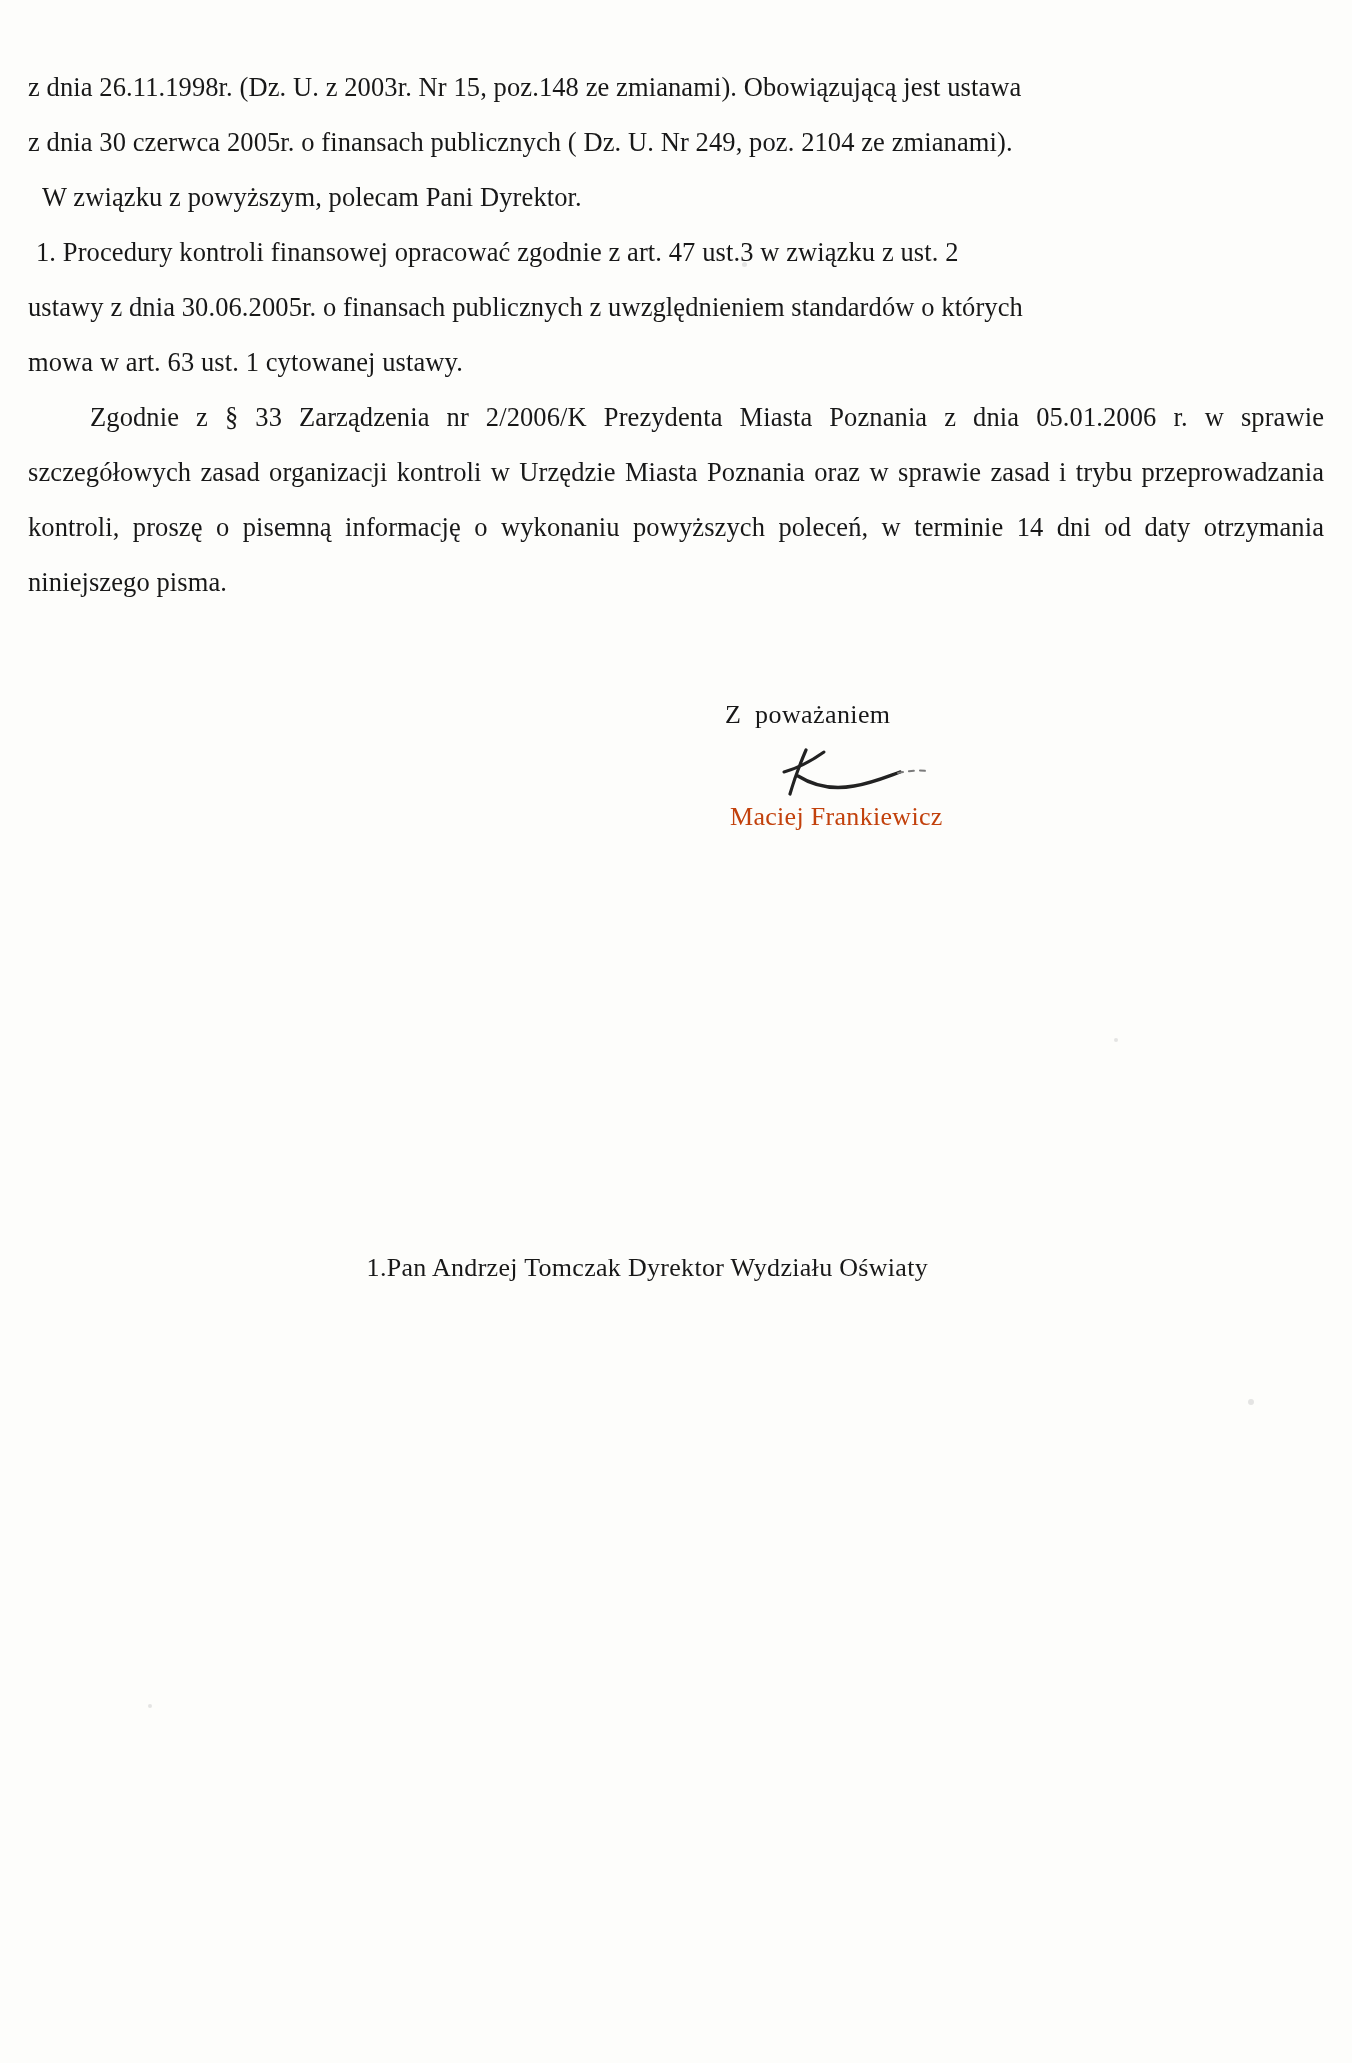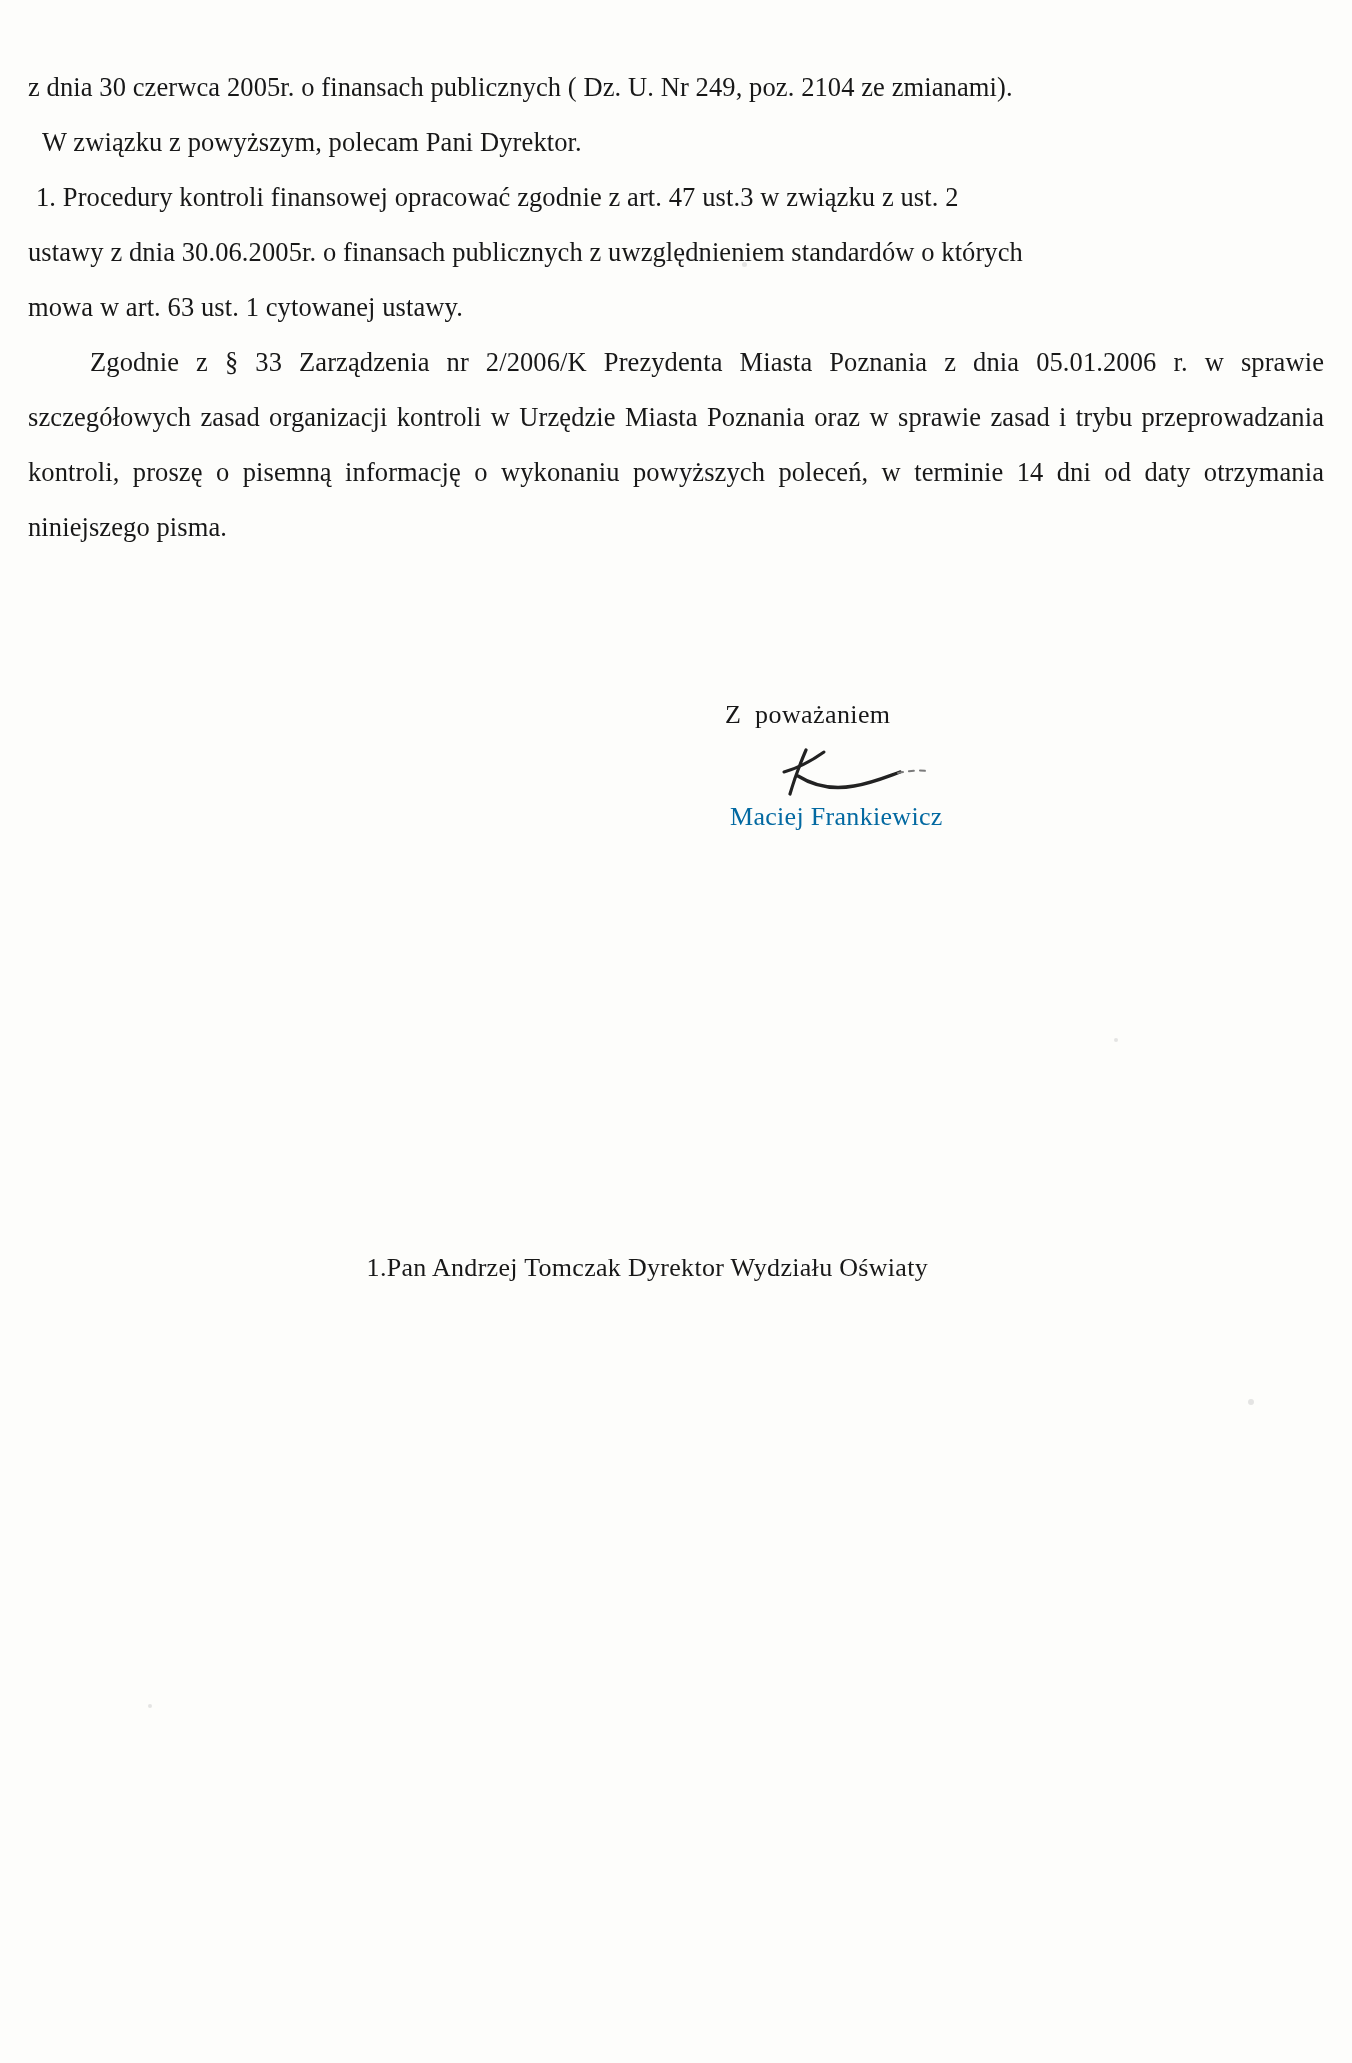--- a/index.html
+++ b/index.html
@@ -67,21 +67,21 @@
     top: 46px;
     width: 180px;
     height: 52px;
   }
   .sig-name {
     position: absolute;
     left: 730px;
     top: 102px;
     font-size: 26px;
     letter-spacing: 0.3px;
-    color: #0369a1;
+    color: #c2410c;
     text-align: right;
   }
   .cc-block {
     position: absolute;
     left: 28px;
     top: 1245px;
     width: 900px;
   }
   .cc-title {
     font-size: 26px;
@@ -112,20 +112,21 @@
 <div class="page">
 
   <div class="speck" style="left:742px; top:262px; width:5px; height:5px;"></div>
   <div class="speck" style="left:1114px; top:1038px; width:4px; height:4px;"></div>
   <div class="speck" style="left:1248px; top:1399px; width:6px; height:6px;"></div>
   <div class="speck" style="left:148px; top:1704px; width:4px; height:4px;"></div>
 
   <div class="content">
 
     <div class="body-block">
+      <p class="line nojust">z dnia 26.11.1998r. (Dz. U. z 2003r. Nr 15, poz.148 ze zmianami). Obowiązującą jest  ustawa</p>
       <p class="line nojust">z dnia 30 czerwca 2005r. o finansach publicznych ( Dz. U. Nr 249, poz. 2104 ze zmianami).</p>
       <p class="line nojust" style="padding-left:14px;">W związku z powyższym,  polecam Pani  Dyrektor.</p>
       <p class="line nojust" style="padding-left:8px;">1.  Procedury kontroli finansowej   opracować zgodnie z art.  47 ust.3  w  związku z   ust. 2</p>
       <p class="line nojust">ustawy z dnia 30.06.2005r. o finansach publicznych z uwzględnieniem standardów o których</p>
       <p class="line nojust">mowa w art. 63 ust. 1 cytowanej ustawy.</p>
       <p class="line indent">Zgodnie z § 33 Zarządzenia nr 2/2006/K Prezydenta Miasta Poznania z dnia 05.01.2006 r. w sprawie szczegółowych zasad organizacji kontroli w Urzędzie Miasta Poznania oraz w sprawie zasad i trybu przeprowadzania kontroli, proszę o pisemną informację o wykonaniu powyższych poleceń, w terminie 14 dni od daty otrzymania niniejszego pisma.</p>
     </div>
 
     <div class="sig-block">
       <div class="sig-regards">Z  poważaniem</div>

